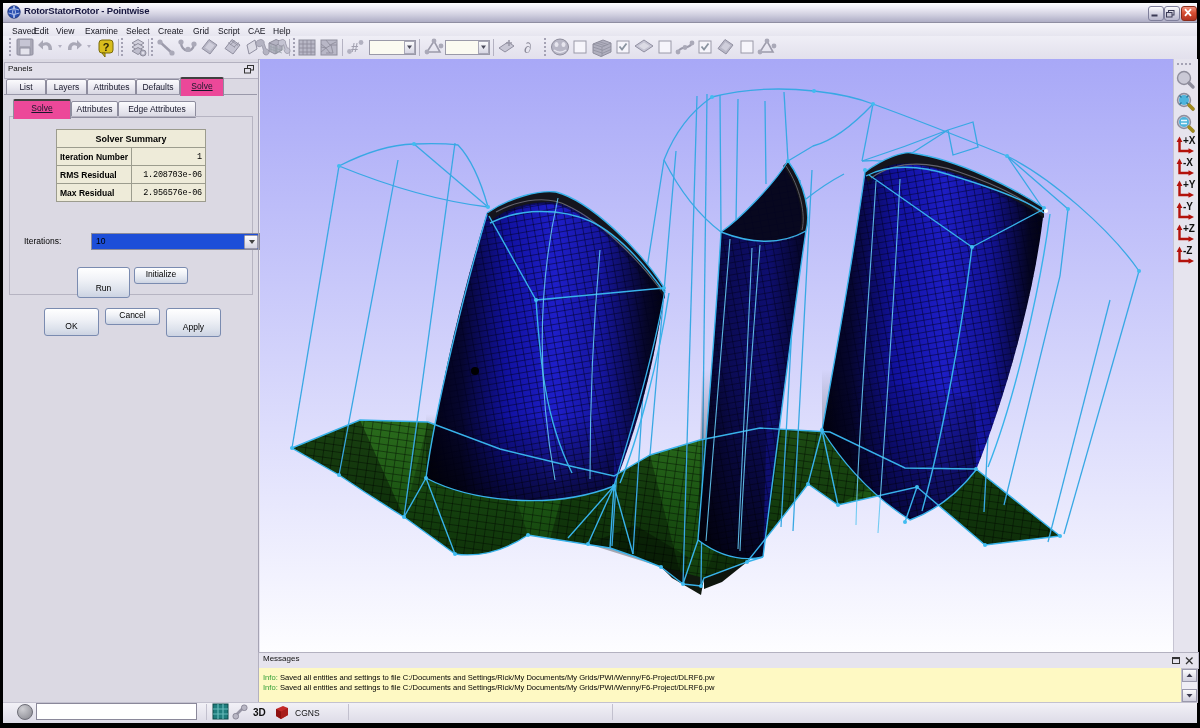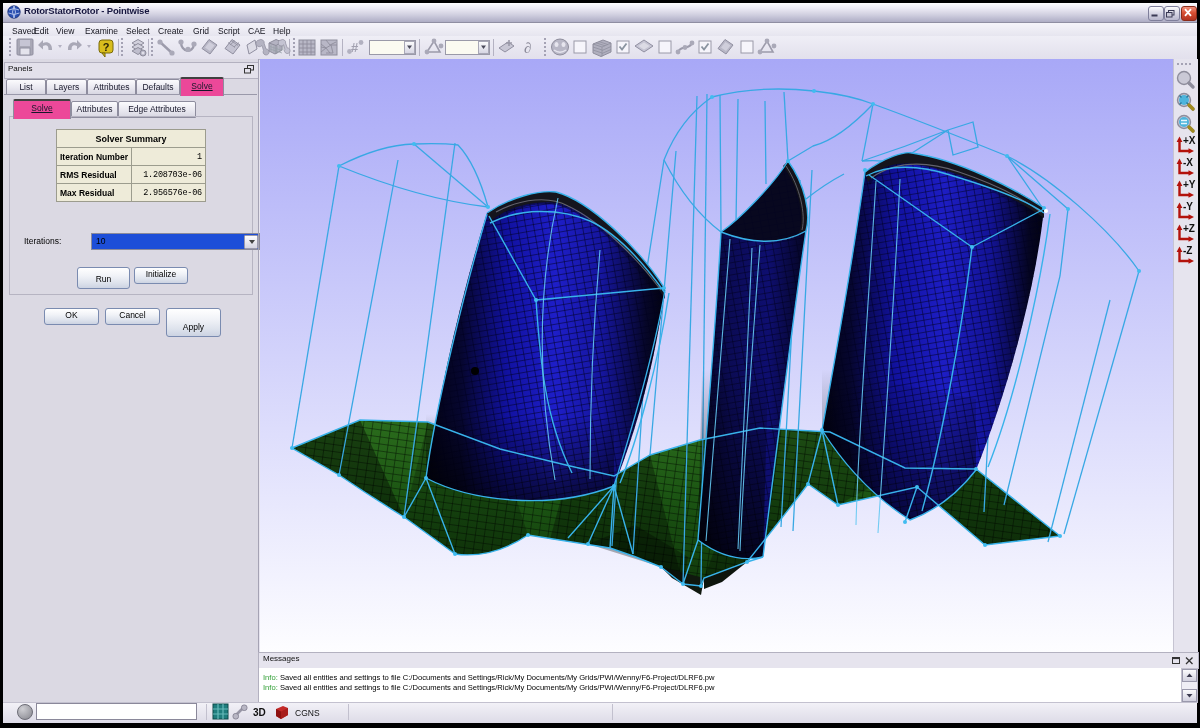--- a/index.html
+++ b/index.html
@@ -38,21 +38,21 @@
   #tbl{left:56px;top:129px;width:150px;border-collapse:collapse;border:1px solid #5eead4;table-layout:fixed;}
   #tbl td{border:1px solid #9c9c8e;background:#eeebd9;height:17px;padding:0 3px;
      font-size:8.5px;color:#000;white-space:nowrap;overflow:hidden;}
   .mono{text-align:right;font-family:"Liberation Mono",monospace;font-size:9px;letter-spacing:-0.2px;}
   
   .btn{border:1px solid #7a8bb0;border-radius:3px;font-size:8.5px;color:#000;text-align:center;
      background:linear-gradient(180deg,#ffffff,#f0f2f7 40%,#dde2ec 75%,#ccd3e2);}
   
   #msg-hdr{left:258px;top:652px;width:939px;height:15px;background:#e6e4ee;
      border:1px solid #b3b1c0;font-size:8px;color:#111;}
-  #msg-body{left:258px;top:668px;width:939px;height:34px;background:#ffffff;
+  #msg-body{left:258px;top:668px;width:939px;height:34px;background:#fef9c3;
      border-left:1px solid #b3b1c0;font-size:7.6px;color:#000;}
   .mline{left:4px;white-space:nowrap;}
   .info{color:#2f9e33;}
   
   #statusbar{left:3px;top:702px;width:1194px;height:20px;
      background:linear-gradient(180deg,#f2f1f7,#dddbe7);border-top:1px solid #c3c1cf;}
   
   #rtb{left:1173px;top:59px;width:24px;height:643px;background:#e6e4ee;border-left:1px solid #c6c4d2;}
 </style>
 </head>
@@ -254,23 +254,23 @@
   </table>
 <div class="abs" style="left:24px;top:236px;font-size:8.5px">Iterations:</div>
 <div class="abs" style="left:91px;top:233px;width:143px;height:15px;background:#1d4ed8;border:1px solid #8a8a9a;padding-left:24px;">
   <span class="abs" style="left:4px;top:2px;font-size:8.5px">10</span>
   <span class="abs" style="right:1px;top:1px;width:12px;height:12px;border:1px solid #9a99ac;border-radius:1px;
     background:linear-gradient(180deg,#fdfdfe,#d5d4e2);"></span>
   <svg class="abs" style="right:3px;top:5px" width="8" height="6">
       <path d="M1 1 L7 1 L4 5 Z" fill="#444"></path>
     </svg>
 </div>
-<div class="btn abs" style="left:77px;top:267px;width:51px;height:14px;padding-top:6px">Run</div>
+<div class="btn abs" style="left:77px;top:267px;width:51px;height:14px;padding-top:15px">Run</div>
 <div class="btn abs" style="left:134px;top:267px;width:52px;height:14px;padding-top:1px">Initialize</div>
-<div class="btn abs" style="left:44px;top:308px;width:53px;height:14px;padding-top:1px">OK</div>
+<div class="btn abs" style="left:44px;top:308px;width:53px;height:14px;padding-top:12px">OK</div>
 <div class="btn abs" style="left:105px;top:308px;width:53px;height:14px;padding-top:1px">Cancel</div>
 <div class="btn abs" style="left:166px;top:308px;width:53px;height:14px;padding-top:13px">Apply</div>
 <div class="abs" style="left:258px;top:59px;width:1px;height:593px;background:#a5a3b4"></div>
 
 <div id="vp" class="abs" style="left:260px;top:59px;width:913px;height:593px;background:linear-gradient(180deg,#a8a8f7,#fdfdff);"></div>
 <svg class="abs" style="left:260px;top:59px" width="913" height="593" viewBox="0 0 913 593">
 <defs>
  <path id="hubP" d="M32,389 L100,361 L168,363 L240,390 L310,407 L354,417 L390,396 L440,381 L500,369 L570,373
    L645,409 L716,410 L800,477 L725,486 L657,428 L578,446 L548,425 Q520,462 487,503 L444,519 L441,527 L423,525 L401,508
    Q375,497 350,489 Q300,481 268,476 Q232,500 195,495 Q165,473 144,458 Q110,437 79,416 Z"></path>

